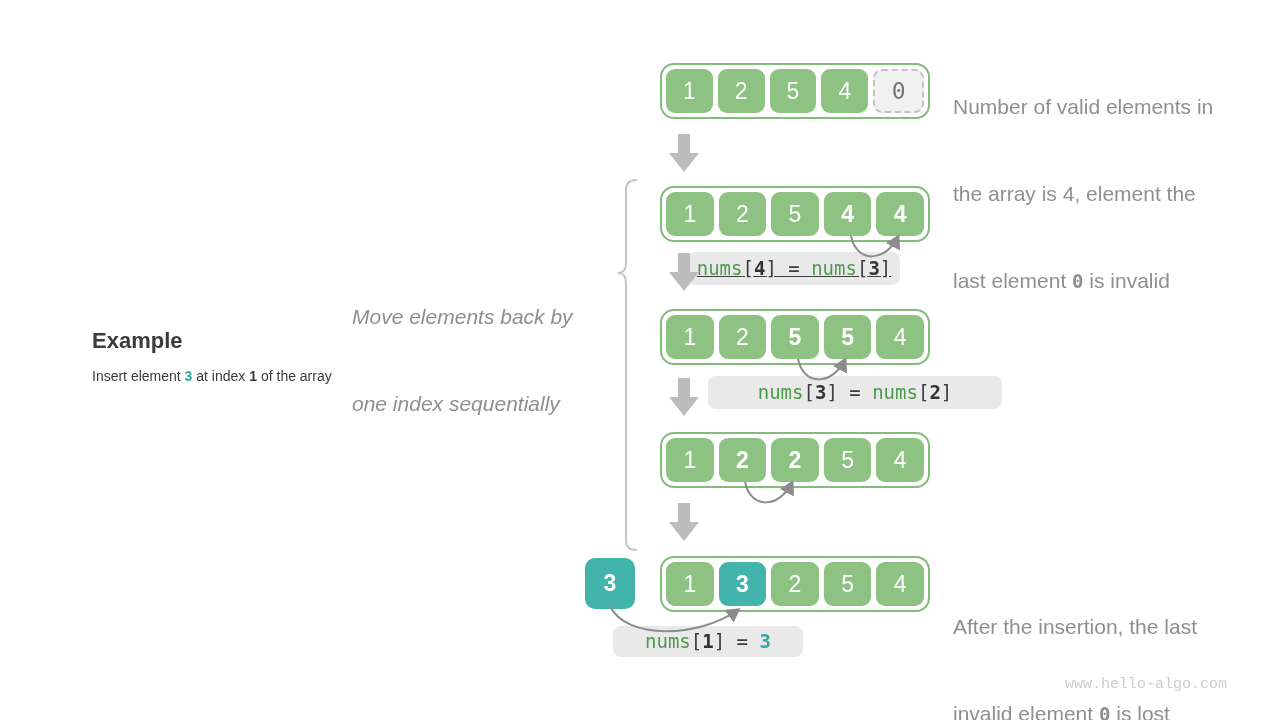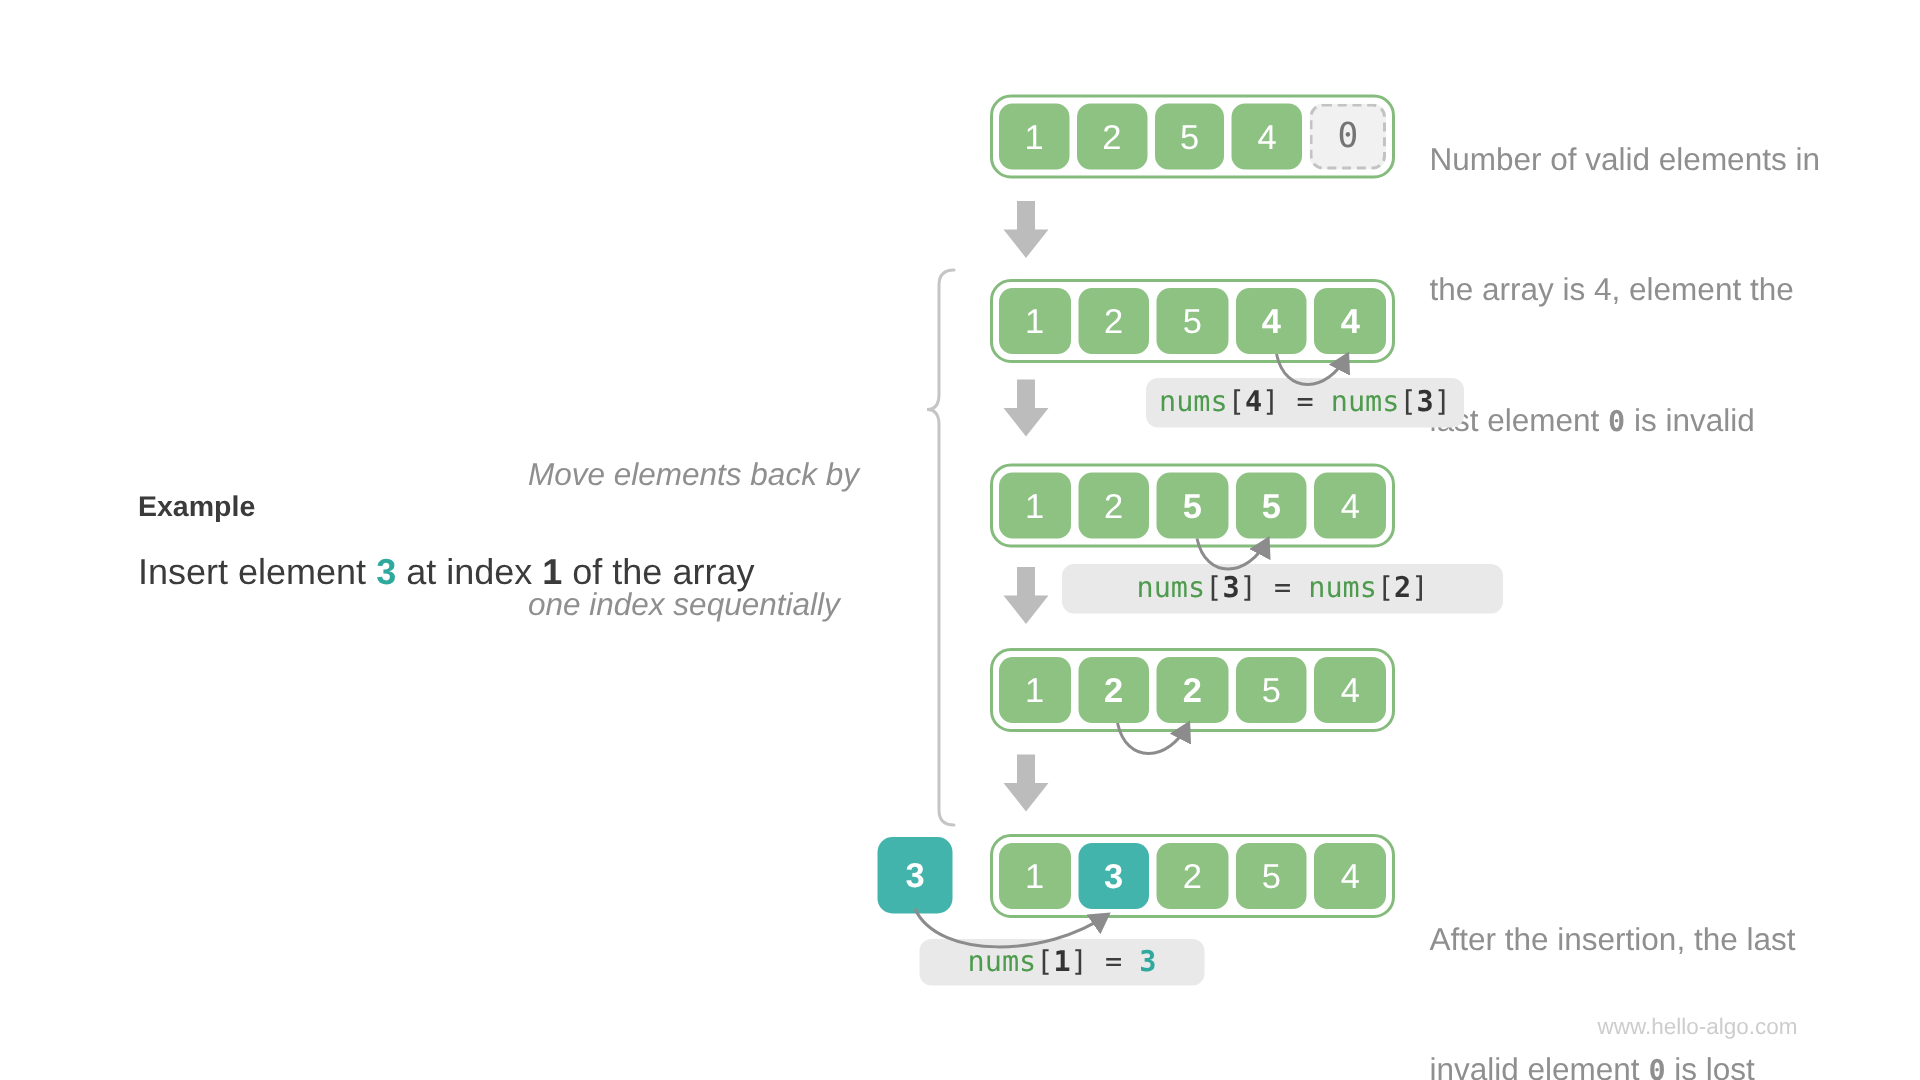--- a/index.html
+++ b/index.html
@@ -26,26 +26,26 @@
            font-family:"DejaVu Sans Mono",monospace;font-size:19px;text-align:center;
            color:#3d3d3d;white-space:pre;z-index:1;}
   .codebox .g{color:#4e9b4e;}
   .codebox .bd{font-weight:700;color:#333;}
   .codebox .tl{color:#2fa89d;font-weight:700;}
 
   
   .note{position:absolute;color:#8f8f8f;font-size:21px;line-height:29px;white-space:pre;}
   .note .mono{font-family:"DejaVu Sans Mono",monospace;font-weight:700;font-size:19px;}
   .note span{white-space:pre;}
-  .example-title{position:absolute;left:92px;top:328px;color:#3b3b3b;font-size:19px;font-weight:700;}
-  .example-desc{position:absolute;left:92px;top:368px;color:#3b3b3b;font-size:24px;white-space:pre;}
+  .example-title{position:absolute;left:92px;top:328px;color:#3b3b3b;font-size:22px;font-weight:700;}
+  .example-desc{position:absolute;left:92px;top:368px;color:#3b3b3b;font-size:14px;white-space:pre;}
   .example-desc .tl{color:#2fa89d;font-weight:700;}
   .example-desc .bd{font-weight:700;}
   .watermark{position:absolute;left:1065px;top:676px;color:#cdcdcd;
-             font-family:Liberation Sans, sans-serif;font-size:15px;}
+             font-family:Liberation Mono, monospace;font-size:15px;}
 
   svg.abs{position:absolute;overflow:visible;z-index:2;}
 </style>
 </head>
 <body>
 
 <div class="stage">
 
   <div class="example-title">Example</div>
   <div class="example-desc"><span>Insert element </span><span class="tl">3</span><span> at index </span><span class="bd">1</span><span> of the array</span></div>
@@ -118,21 +118,21 @@
       <path d="M9,0 H21 V19 H30 L15,38 L0,19 H9 Z" fill="#bcbcbc"></path>
     </svg>
   <svg class="abs" style="left:669px;top:503px;" width="30" height="38">
       <path d="M9,0 H21 V19 H30 L15,38 L0,19 H9 Z" fill="#bcbcbc"></path>
     </svg>
 
   <svg class="abs" style="left:614px;top:178px;" width="26" height="375">
     <path d="M22,2 Q12,2 12,12 L12,85 Q12,95 4,95 Q12,95 12,105 L12,362 Q12,372 22,372" fill="none" stroke="#c5c5c5" stroke-width="2" stroke-linecap="round"></path>
   </svg>
 
-  <div class="codebox" style="left:764px;top:252px;width:212px;"><span class="g">nums</span><span>[</span><span class="bd">4</span><span>]</span><span> = </span><span class="g">nums</span><span>[</span><span class="bd">3</span><span>]</span></div>
+  <div class="codebox" style="left:688px;top:252px;width:212px;text-decoration:underline;"><span class="g">nums</span><span>[</span><span class="bd">4</span><span>]</span><span> = </span><span class="g">nums</span><span>[</span><span class="bd">3</span><span>]</span></div>
 
   <div class="codebox" style="left:708px;top:376px;width:294px;"><span class="g">nums</span><span>[</span><span class="bd">3</span><span>]</span><span> = </span><span class="g">nums</span><span>[</span><span class="bd">2</span><span>]</span></div>
 
 
   <div class="codebox" style="left:613px;top:626px;width:190px;height:31px;line-height:31px;"><span class="g">nums</span><span>[</span><span class="bd">1</span><span>]</span><span> = </span><span class="tl">3</span></div>
 
   <svg class="abs" style="left:841px;top:232px;" width="64" height="36">
     <defs>
         <marker id="ah1" markerWidth="8" markerHeight="8" refX="5.5" refY="4" orient="auto">
           <path d="M0,0 L7,4 L0,8 Z" fill="#8c8c8c"></path>

